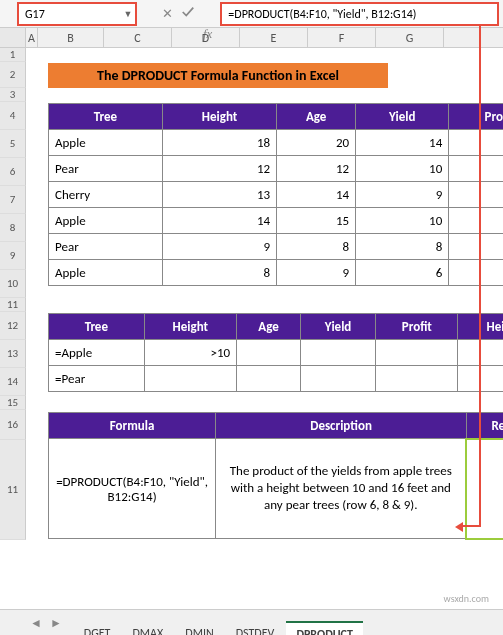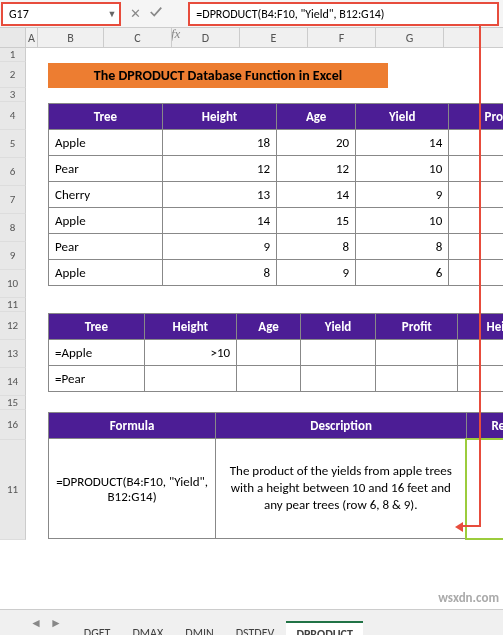--- a/index.html
+++ b/index.html
@@ -1,36 +1,36 @@
 <!DOCTYPE html>
 <html><head>
 <meta charset="utf-8">
 <style>
 * { box-sizing: border-box; margin: 0; padding: 0; }
 body { font-family: Calibri, Arial, sans-serif; font-size: 13px; background: #fff; width: 503px; height: 635px; overflow: hidden; position: relative; }
 
 .fbar { display: flex; align-items: center; height: 28px; border-bottom: 1px solid #ccc; background: #f5f5f5; }
-.namebox { border: 2px solid #e74c3c; height: 24px; width: 120px; display: flex; align-items: center; background: #fff; margin: 1px; }
+.namebox { border: 2px solid #e74c3c; height: 24px; width: 120px; display: flex; align-items: center; background: #fff; margin: 17px; }
 .namebox-inner { flex: 1; padding: 0 6px; font-size: 12px; }
 .namebox-dd { width: 14px; text-align: center; color: #666; font-size: 9px; }
 .fbtns { display: flex; align-items: center; gap: 8px; padding: 0 8px; color: #888; font-size: 13px; }
 .fx { font-style: italic; font-family: cursive; font-size: 13px; margin-top: 40px; }
 .formula-box { flex: 1; border: 2px solid #e74c3c; height: 24px; display: flex; align-items: center; padding: 0 6px; background: #fff; font-size: 12px; margin: 2px 4px 2px 0; }
 .col-headers { display: flex; height: 20px; background: #f0f0f0; border-bottom: 1px solid #ccc; }
 .rh-spacer { width: 26px; border-right: 1px solid #ccc; background: #e8e8e8; }
 .ch { text-align: center; border-right: 1px solid #ccc; font-size: 12px; color: #555; line-height: 20px; }
 .ch-a { width: 12px; }
 
 .title-banner { background: #ed7d31; color: #000; font-weight: bold; text-align: center; display: flex; align-items: center; justify-content: center; height: 100%; font-size: 14px; }
 
 .sheet-tabs { position: absolute; bottom: 0; left: 0; right: 0; height: 26px; background: #f0f0f0; border-top: 1px solid #ccc; display: flex; align-items: center; padding-left: 30px; font-size: 12px; gap: 2px; }
 .tab { padding: 4px 10px; color: #404040; margin-top: 20px; }
 .tab.active { background: #fff; border-top: 2px solid #217346; font-weight: bold; }
 
-.watermark { position: absolute; right: 4px; bottom: 30px; font-size: 13px; color: #aaa; font-weight: bold; }
+.watermark { position: absolute; right: 14px; bottom: 30px; font-size: 10px; color: #aaa; }
 
 .arrow1 { position: absolute; left: 479px; top: 26px; width: 2px; height: 500px; background: #e74c3c; }
 .arrow1::after { content: ''; position: absolute; bottom: -1px; left: -18px; width: 20px; height: 2px; background: #e74c3c; }
 .arrow1-head { position: absolute; left: 455px; top: 522px; width: 0; height: 0; border-top: 5px solid transparent; border-bottom: 5px solid transparent; border-right: 8px solid #e74c3c; }
 
 .result-sel { border: 2px solid #9ccc3c !important; }
 
 table.dt { border-collapse: collapse; width: 100%; }
 table.dt td { border: 1px solid #888; padding: 4px 6px; height: 26px; font-size: 13px; }
 table.dt td.h { background: #4c1d95; color: #fff; font-weight: bold; text-align: center; }
@@ -92,21 +92,21 @@
   <div class="rlab" style="height:14px">11</div>
   <div class="rlab" style="height:28px">12</div>
   <div class="rlab" style="height:28px">13</div>
   <div class="rlab" style="height:28px">14</div>
   <div class="rlab" style="height:14px">15</div>
   <div class="rlab" style="height:30px">16</div>
   <div class="rlab" style="height:100px">11</div>
 </div>
 
 <div style="position:absolute;left:48px;top:63px;width:340px;height:25px">
-  <div class="title-banner">The DPRODUCT Database Function in Excel</div>
+  <div class="title-banner">The DPRODUCT Formula Function in Excel</div>
 </div>
 
 <table class="dt t1" style="top:103px">
   <tbody>
       <tr>
     <td class="h">Tree</td>
     <td class="h">Height</td>
     <td class="h">Age</td>
     <td class="h">Yield</td>
     <td class="h">Profit</td>

